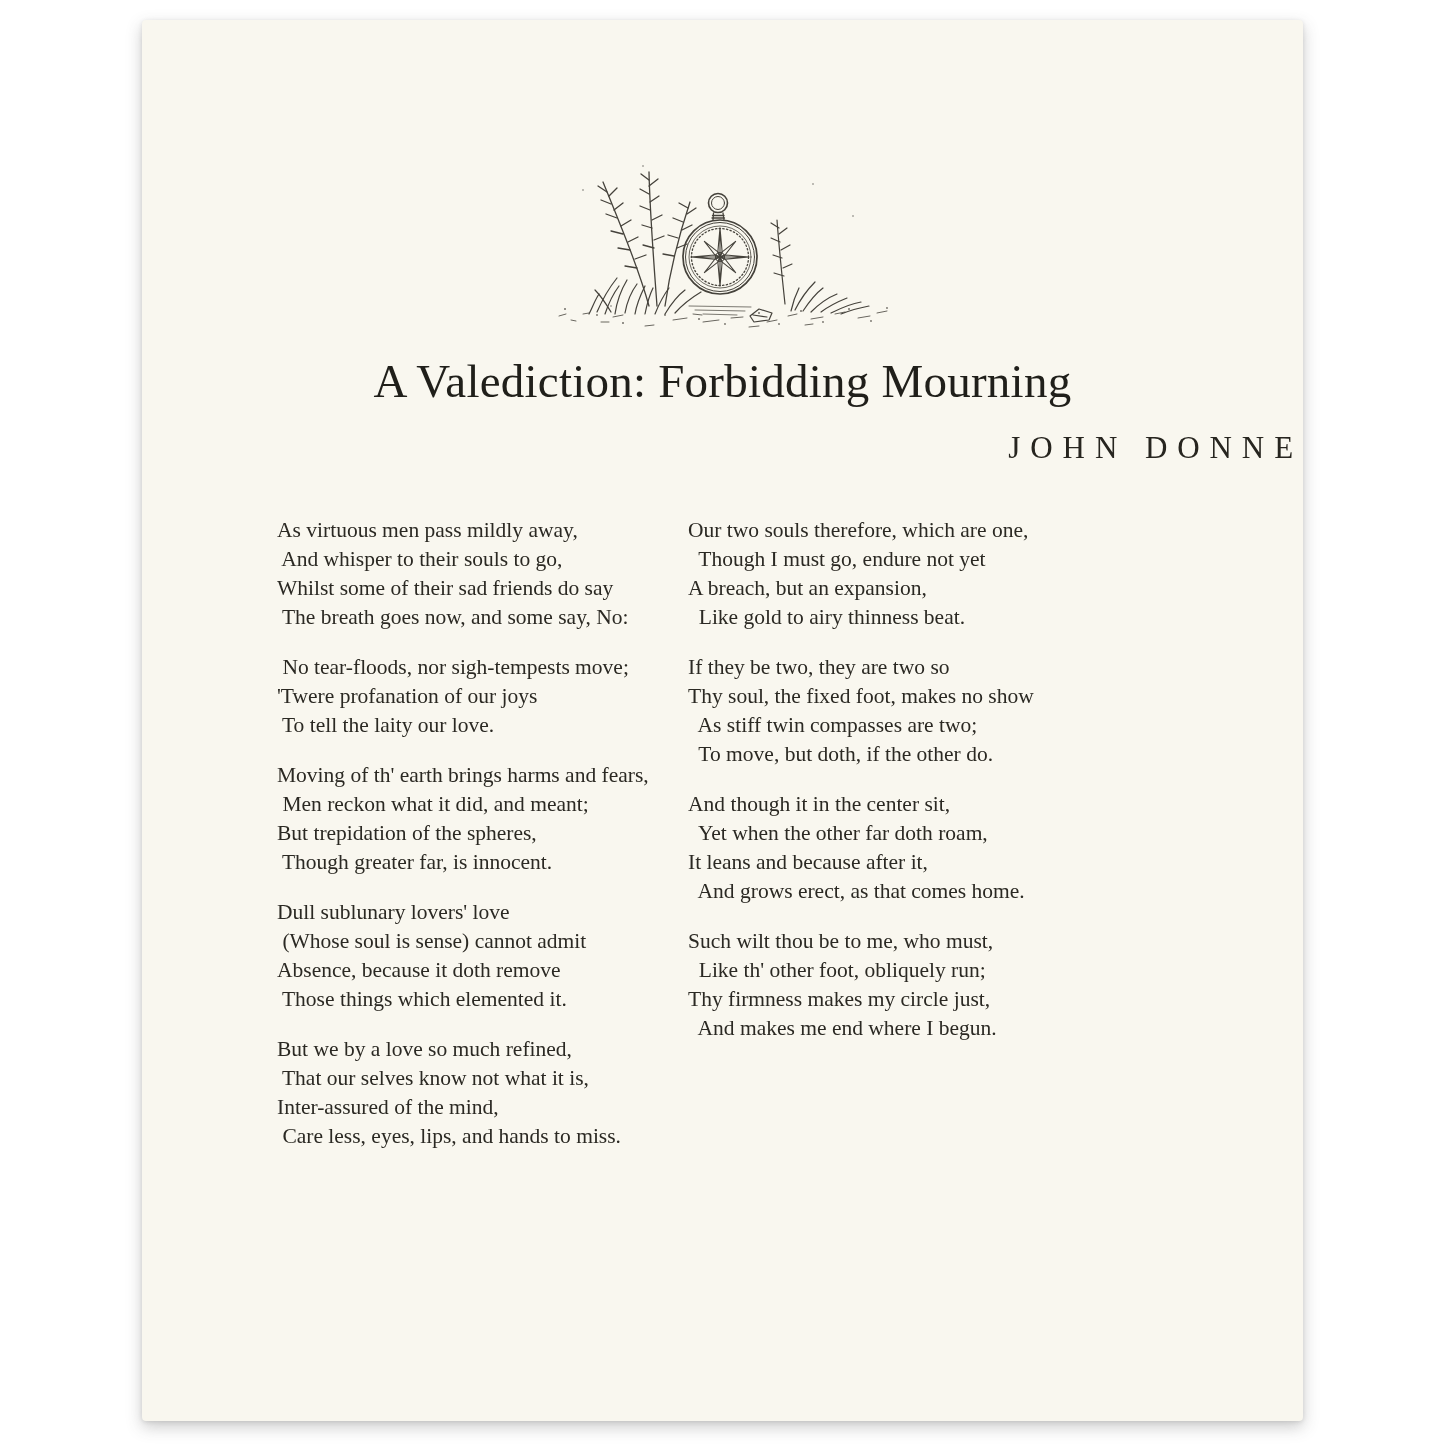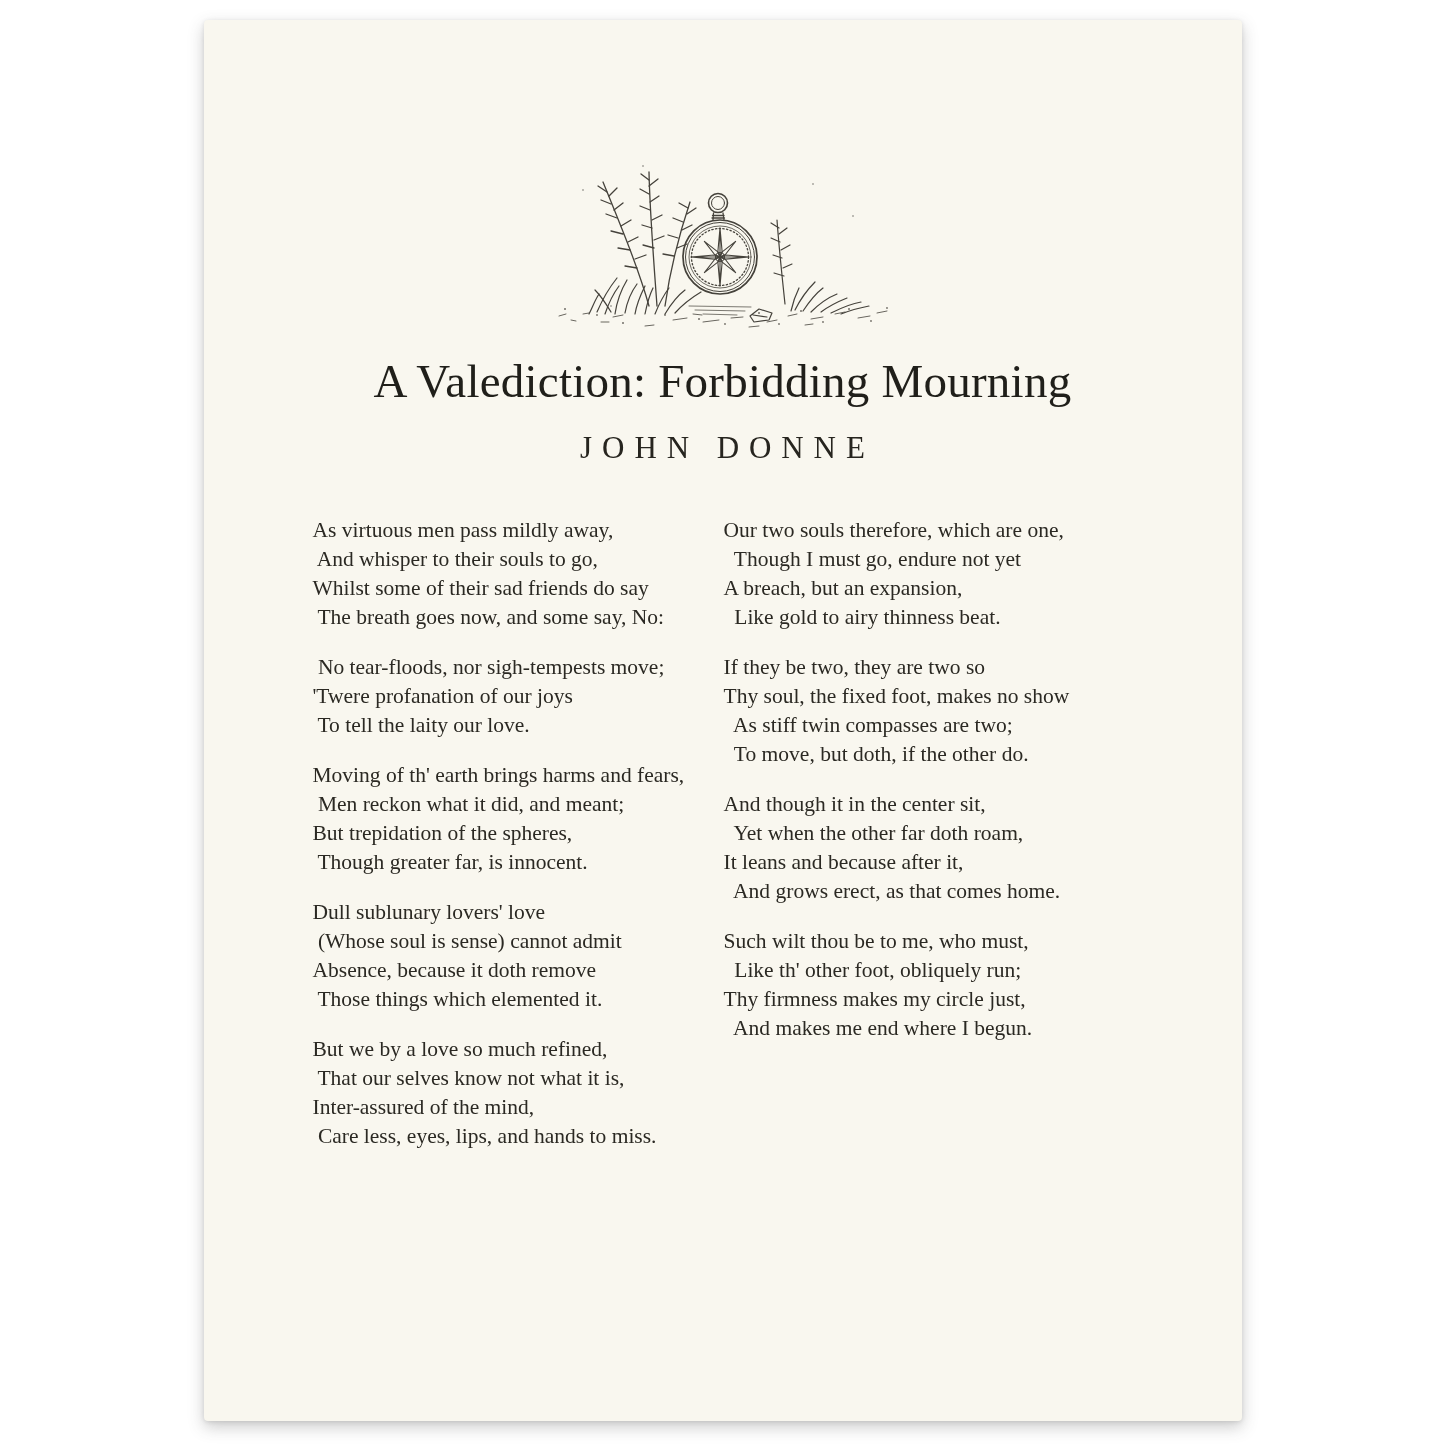--- a/index.html
+++ b/index.html
@@ -11,21 +11,21 @@
   }
   * { margin: 0; padding: 0; box-sizing: border-box; }
   html, body {
     width: 1445px; height: 1445px;
     background: var(--background);
     font-family: "Liberation Serif", serif;
     overflow: hidden;
   }
   .paper {
     position: relative;
-    width: 1038px; height: 1401px;
+    width: 1161px; height: 1401px;
     margin: 20px auto 0 auto;
     background: var(--paper);
     border-radius: 4px;
     box-shadow: 0 6px 16px rgba(70,70,70,0.28), 0 1px 4px rgba(0,0,0,0.10);
   }
   .art-wrap {
     padding-top: 136px;
     text-align: center;
   }
   .art-wrap svg { display: inline-block; }
@@ -33,21 +33,21 @@
     margin-top: 22px;
     text-align: center;
     font-size: 47px;
     font-weight: 400;
     letter-spacing: 0.005em;
     color: var(--ink-dark);
     line-height: 1.15;
   }
   .poem-author {
     margin-top: 22px;
-    text-align: center;
+    text-align: right;
     font-size: 31px;
     font-weight: 400;
     letter-spacing: 0.32em;
     text-indent: 0.32em;
     color: #27251f;
   }
   .poem {
     display: flex;
     margin-top: 50px;
     padding-left: 109px;
@@ -55,20 +55,21 @@
   }
   .poem-column { flex: none; }
   .poem-column.left { width: 411px; }
   .poem-column.right { flex: 1; }
   .stanza { margin-bottom: 21px; }
   .line {
     white-space: pre;
     font-size: 21.5px;
     line-height: 29px;
     color: var(--ink);
+    margin-left: 26px;
   }
   .sketch-stroke {
     fill: none;
     stroke: var(--sketch);
     stroke-linecap: round;
     stroke-linejoin: round;
   }
   .sketch-fill { fill: var(--sketch); stroke: none; }
 </style>
 </head>

